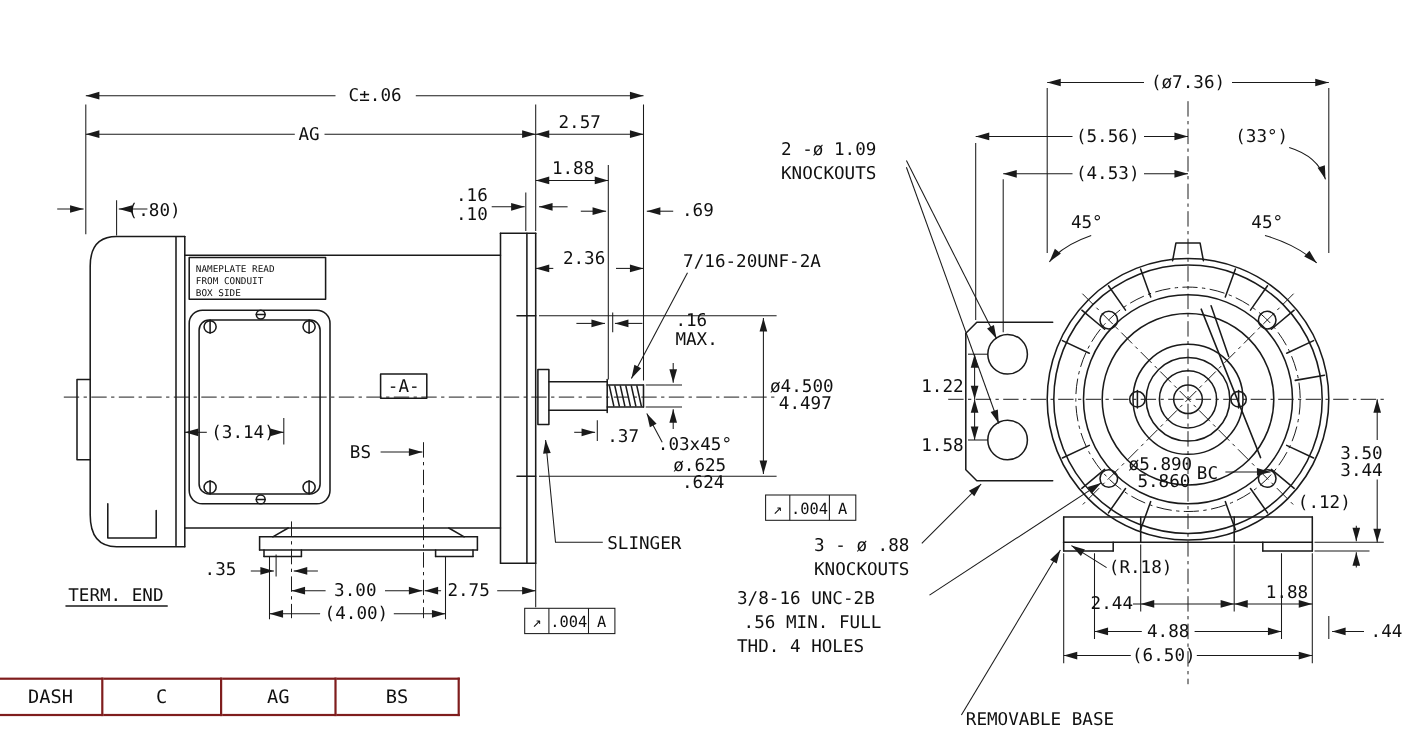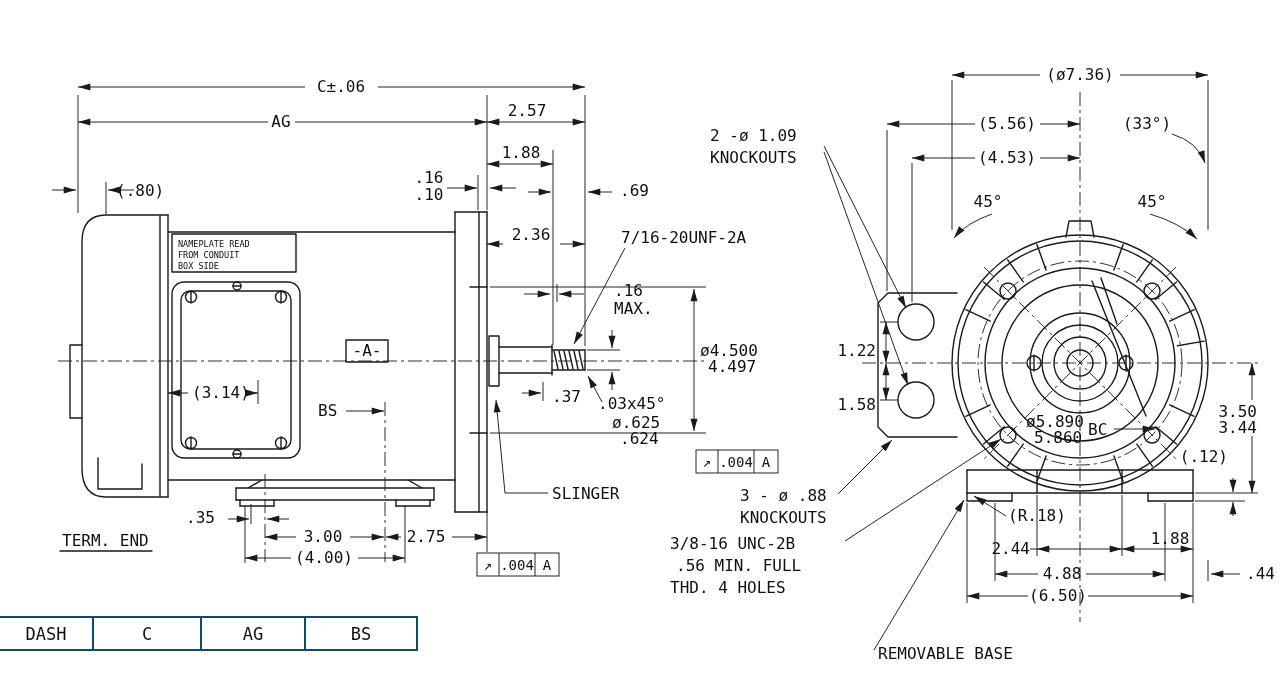--- a/index.html
+++ b/index.html
@@ -8,21 +8,21 @@
   .obj{stroke:#1a1a1a;stroke-width:1.4;fill:none;stroke-linecap:round;stroke-linejoin:round;}
   .cl{stroke:#1a1a1a;stroke-width:0.9;fill:none;stroke-dasharray:14 4 3 4;}
   .dim{stroke:#1a1a1a;stroke-width:0.95;fill:none;}
   .d1{marker-end:url(#ae);}
   .d2{marker-start:url(#ae);marker-end:url(#ae);}
   text{font-family:"DejaVu Sans Mono","DejaVu Sans",monospace;font-size:16px;fill:#101010;}
   .t-s{font-size:8.5px;}
   .t-f{font-size:14px;}
   .dim-table{position:absolute;left:-2px;top:616px;border-collapse:collapse;
              font-family:"DejaVu Sans Mono","DejaVu Sans",monospace;font-size:17px;color:#101010;}
-  .dim-table th,.dim-table td{border:2px solid #0c4a6e;font-weight:normal;text-align:center;padding:0;height:31px;background:#fff;}
+  .dim-table th,.dim-table td{border:2px solid #7f1d1d;font-weight:normal;text-align:center;padding:0;height:31px;background:#fff;}
 </style>
 </head>
 <body>
 
 <div class="canvas">
 <svg width="1280" height="683" viewBox="0 0 1280 683">
   <defs>
     <marker id="ae" viewBox="0 0 12 8" refX="11.2" refY="4" markerWidth="14" markerHeight="9.3" orient="auto-start-reverse" markerUnits="userSpaceOnUse">
       <path d="M0.6,1 L11.2,4 L0.6,7 Z" fill="#1a1a1a"></path>
     </marker>

